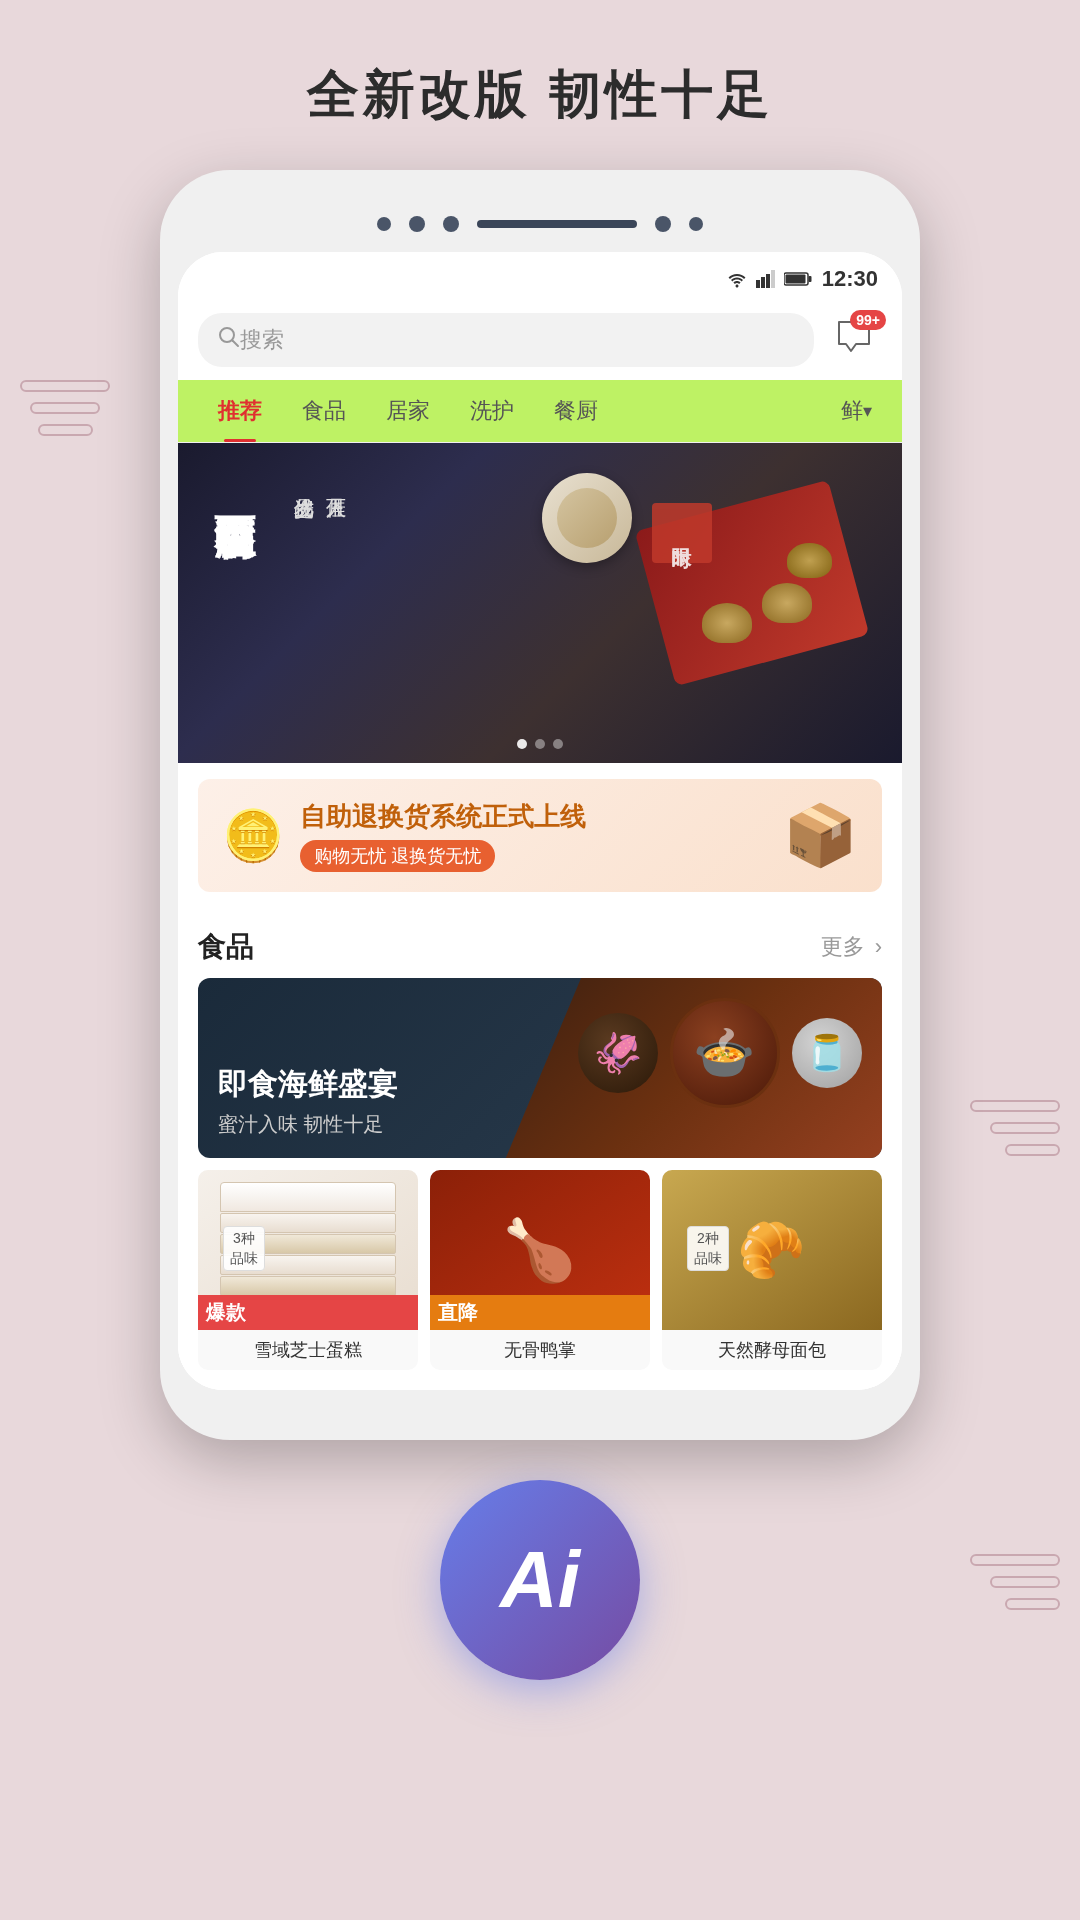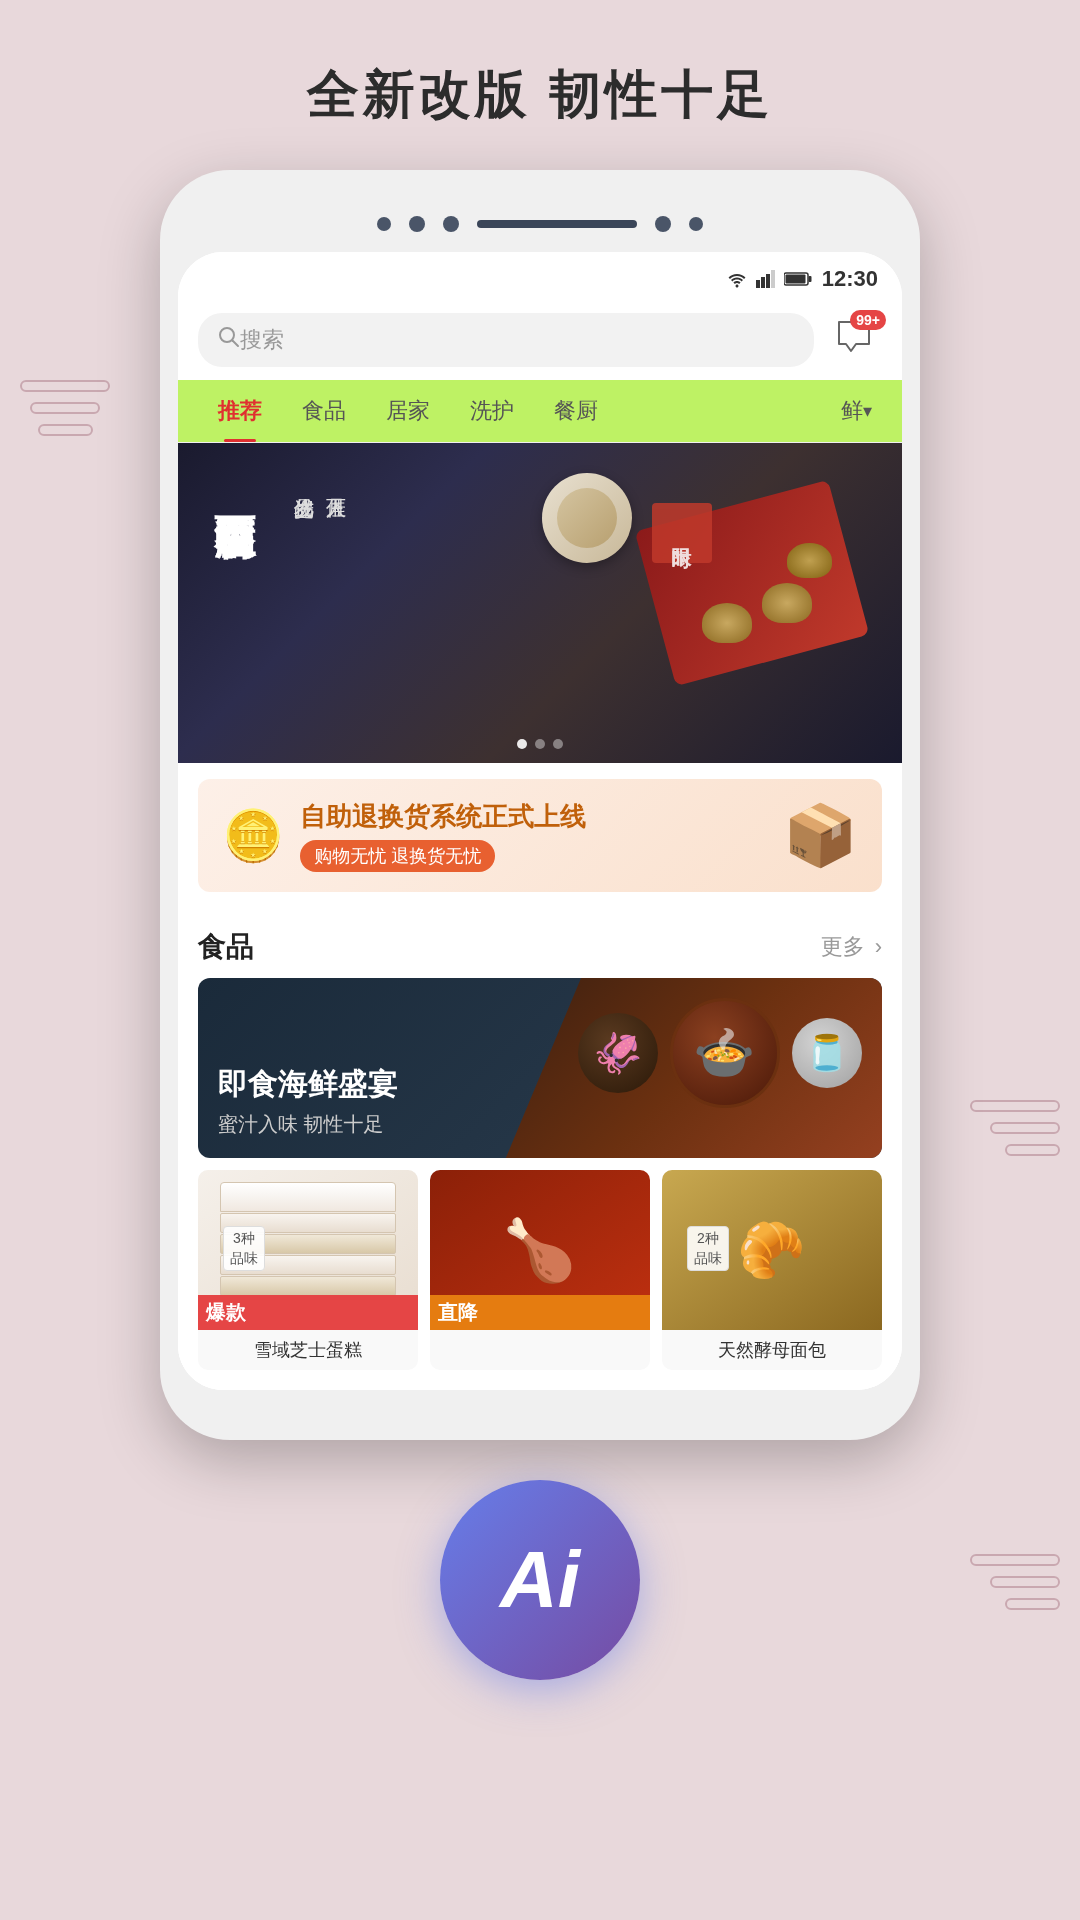--- a/index.html
+++ b/index.html
@@ -750,20 +750,23 @@
           </div>
         </div>
 
         <div class="product-card">
           <div class="product-img product-img-kimchi">
             <div class="kimchi-visual">
               <span style="font-size:60px;">🍗</span>
             </div>
             <div class="product-badge badge-sale">直降</div>
           </div>
+          <div class="product-info">
+            <div class="product-name">无骨鸭掌</div>
+          </div>
         </div>
 
         <div class="product-card">
           <div class="product-img product-img-bread">
             <div class="product-flavor-badge">2种<br>品味</div>
             <div class="bread-visual">
               <span style="font-size:55px;">🥐</span>
             </div>
           </div>
           <div class="product-info">

